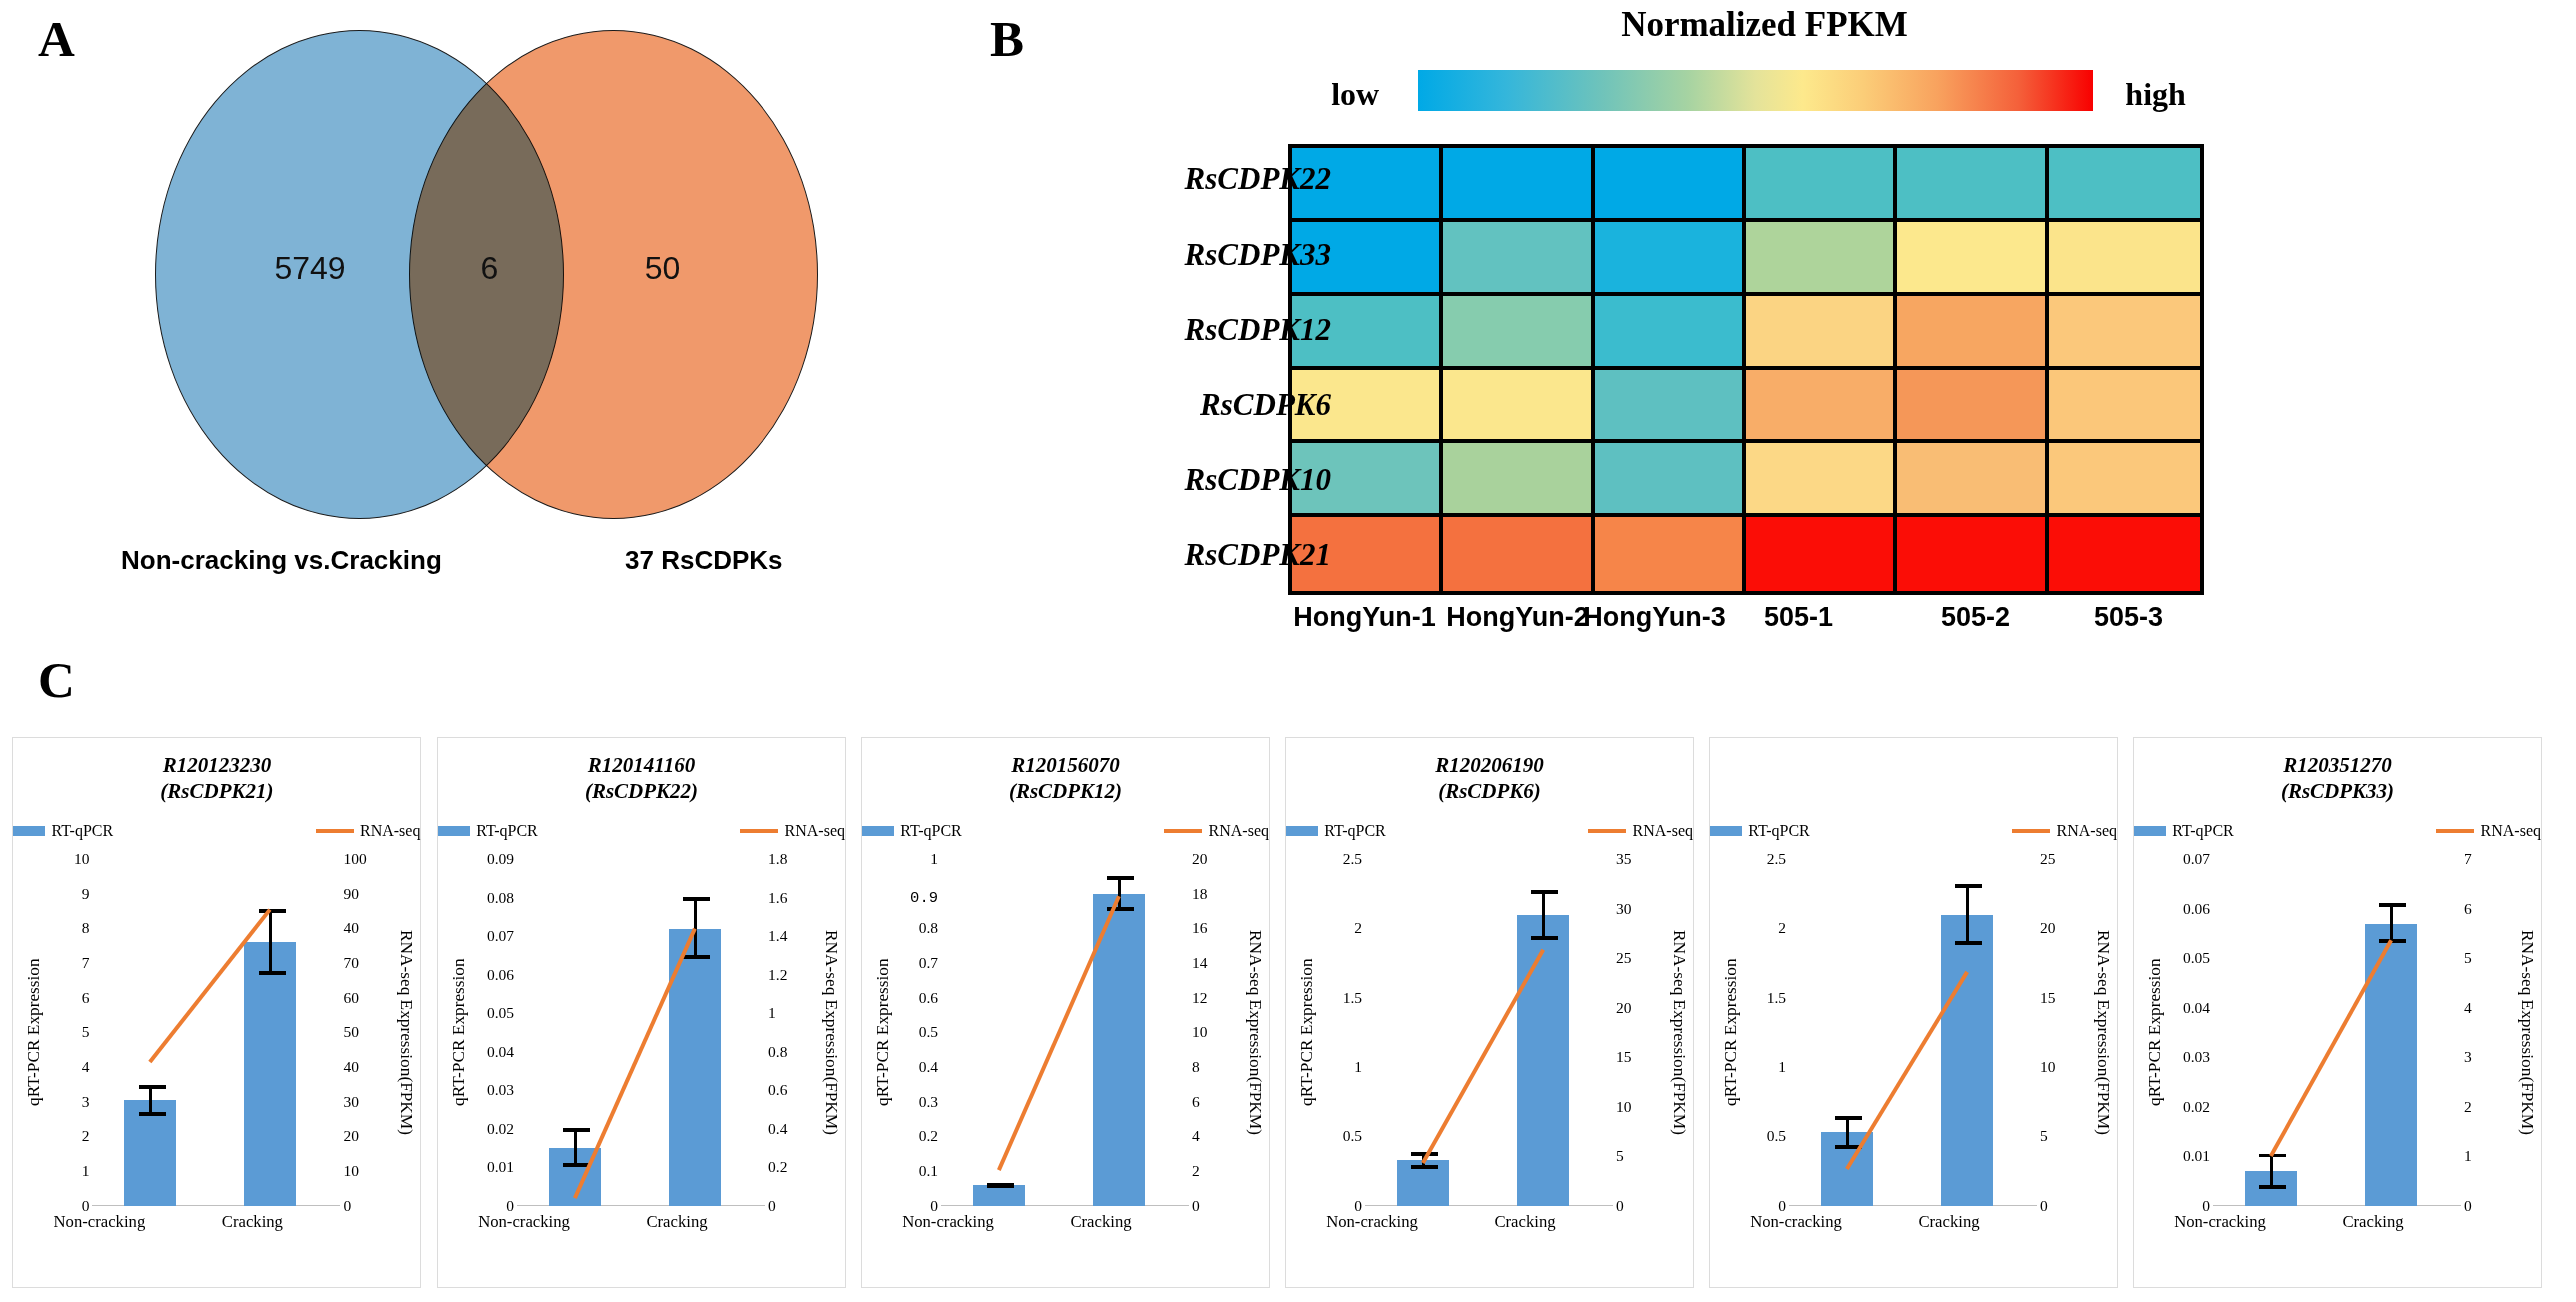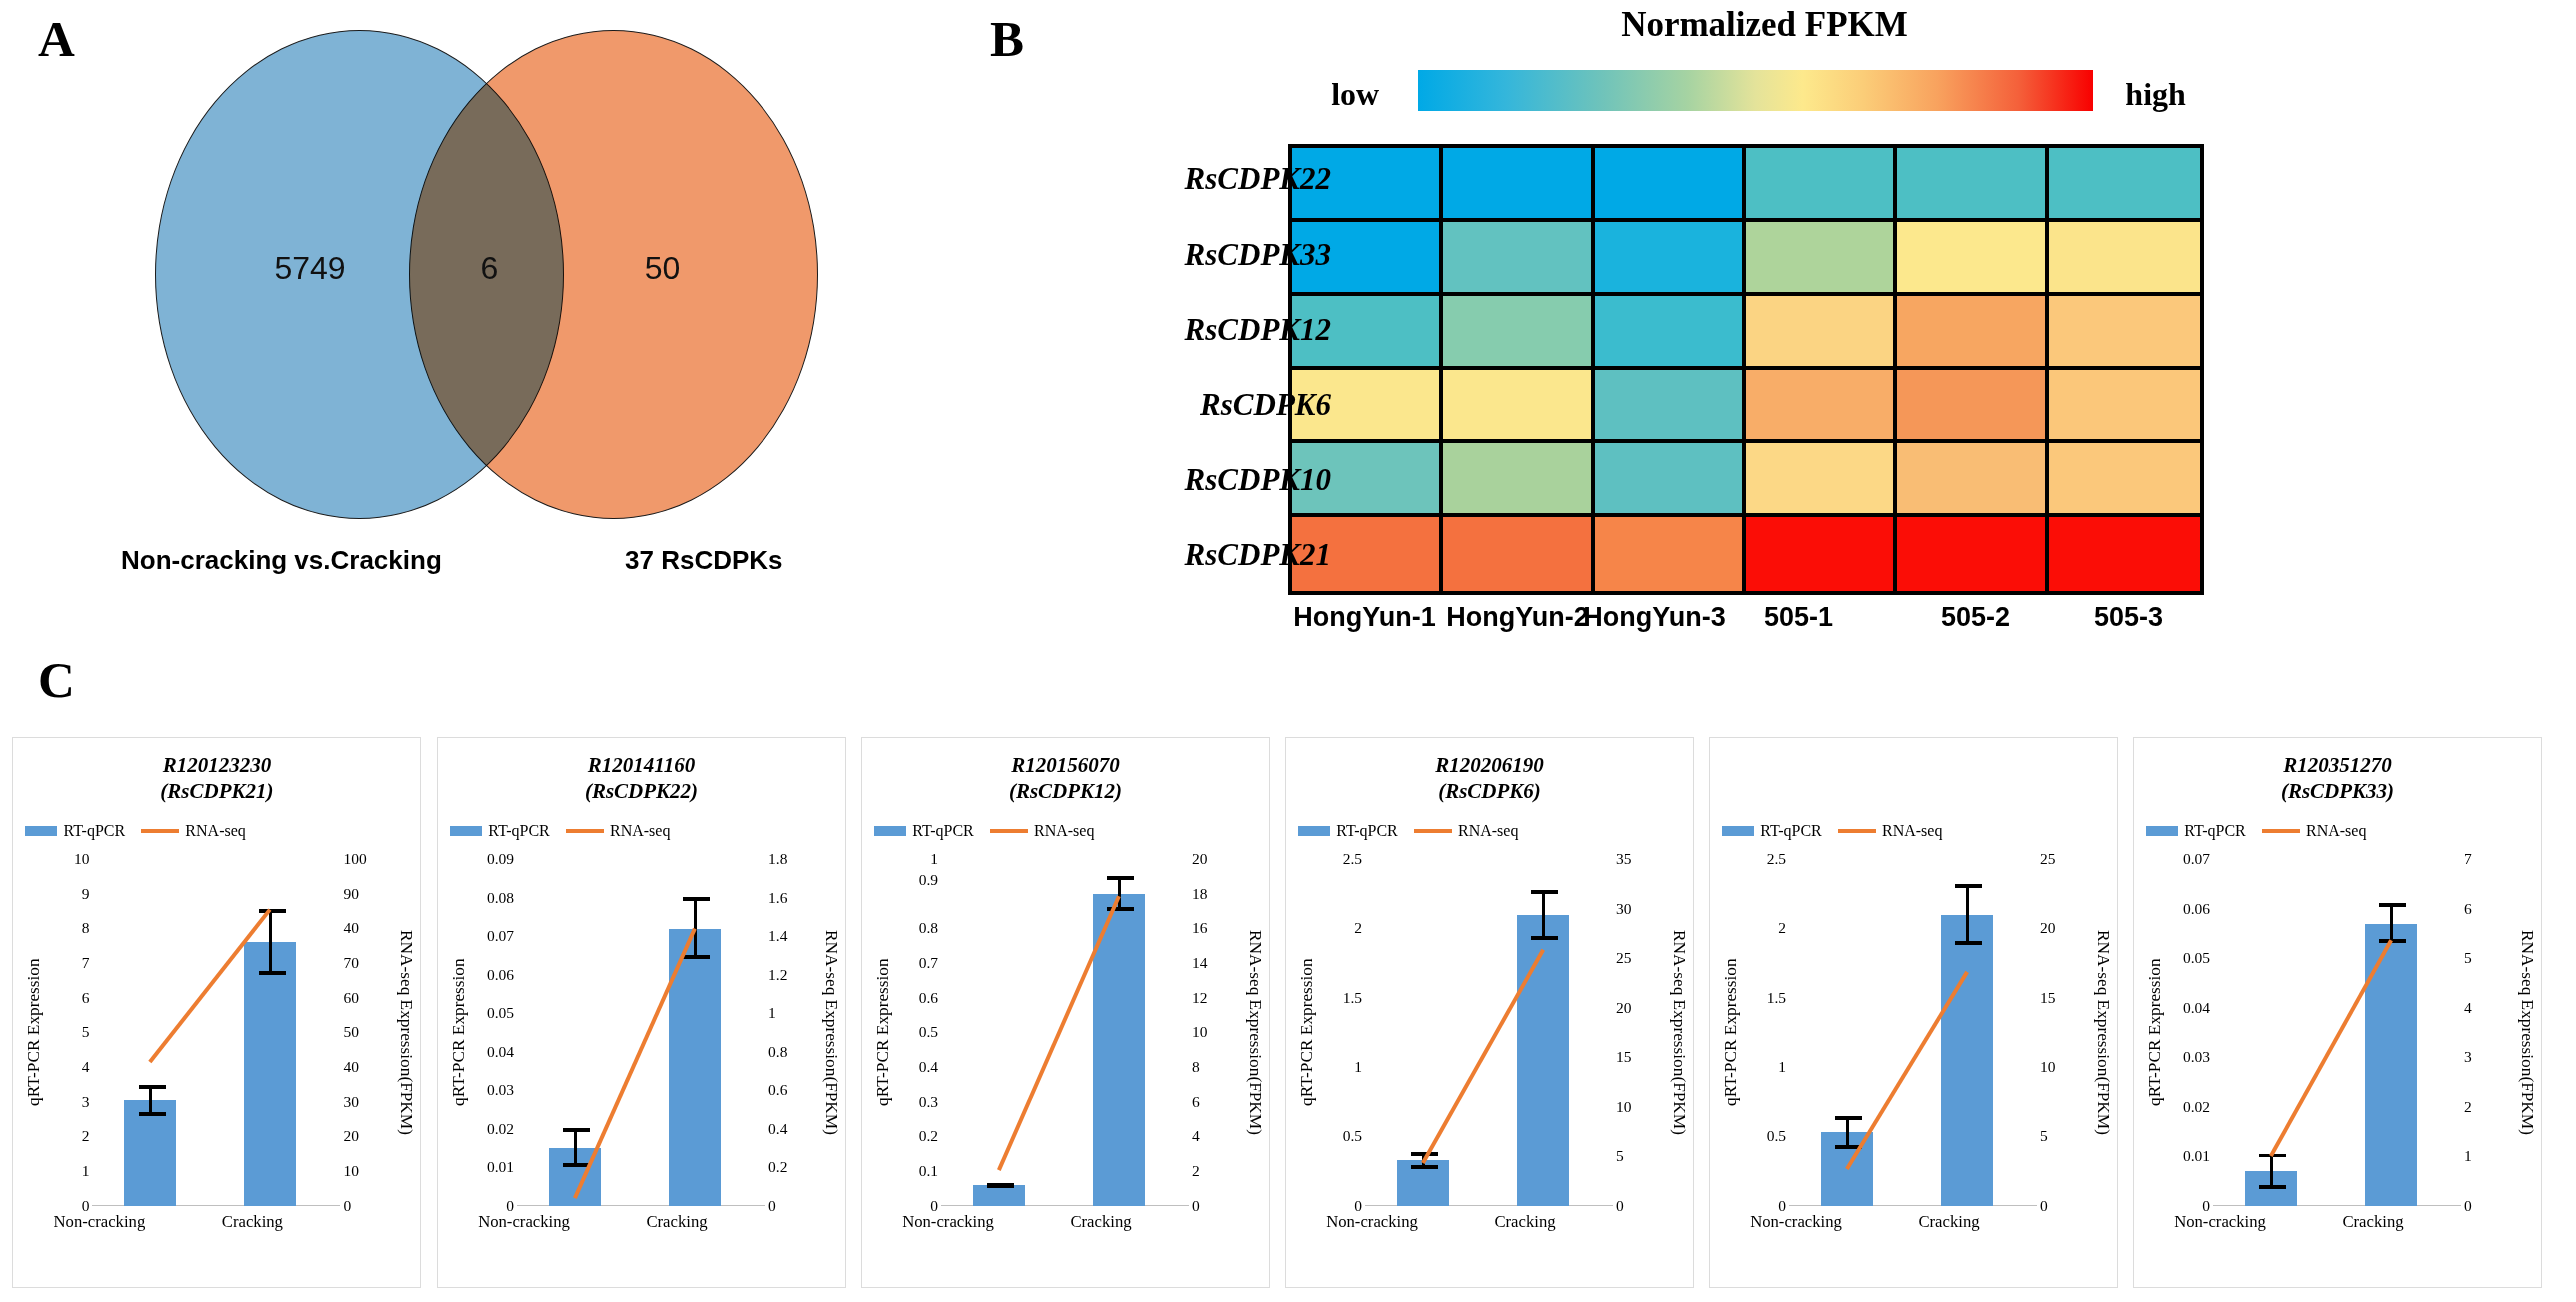--- a/index.html
+++ b/index.html
@@ -58,22 +58,22 @@
   .hm-collabel{position:absolute;top:602px;width:153px;text-align:center;
                font-family:"Liberation Sans",sans-serif;font-weight:bold;font-size:27px;}
 
   
   #panel-c{position:absolute;left:0;top:706px;width:2576px;height:596px;}
   .mini{position:absolute;top:31px;width:409px;height:551px;
         border:1.2px solid #dcdcdc;background:#fff;box-sizing:border-box;}
   .mini-title{position:absolute;left:0;top:15px;width:100%;text-align:center;
               font-family:"Liberation Serif",serif;font-style:italic;font-weight:bold;
               font-size:21px;line-height:1.22;}
-  .mini-legend{position:absolute;left:12px;top:84px;width:100%;
-               display:flex;justify-content:flex-start;align-items:center;gap:16px;
+  .mini-legend{position:absolute;left:0;top:84px;width:100%;
+               display:flex;justify-content:space-between;align-items:center;gap:16px;
                font-family:"Liberation Serif",serif;font-size:16px;}
   .lg-item{display:flex;align-items:center;gap:6.2px;}
   .lg-swatch-bar{width:32px;height:10.5px;background:#5b9bd5;}
   .lg-swatch-line{width:38px;height:3.7px;background:#ed7d31;}
   .plot{position:absolute;left:79px;top:121px;width:248px;height:347px;}
   .axis-base{position:absolute;left:0;bottom:0;width:100%;height:1.2px;background:#bfbfbf;}
   .ytick{position:absolute;right:251px;transform:translateY(-50%);
          font-family:"Liberation Serif",serif;font-size:15.5px;white-space:nowrap;
          text-align:right;width:81px;}
   .y2tick{position:absolute;left:251px;transform:translateY(-50%);
@@ -315,21 +315,21 @@
         <div class="axis-base"></div>
         <div class="ytick" style="top: 347px;">0</div>
         <div class="ytick" style="top: 312px;">0.1</div>
         <div class="ytick" style="top: 277px;">0.2</div>
         <div class="ytick" style="top: 243px;">0.3</div>
         <div class="ytick" style="top: 208px;">0.4</div>
         <div class="ytick" style="top: 173px;">0.5</div>
         <div class="ytick" style="top: 139px;">0.6</div>
         <div class="ytick" style="top: 104px;">0.7</div>
         <div class="ytick" style="top: 69px;">0.8</div>
-        <div class="ytick" style="top: 21px;">0.9</div>
+        <div class="ytick" style="top: 39px; font-family: Liberation Mono, monospace;">0.9</div>
         <div class="ytick" style="top: 0px;">1</div>
         <div class="y2tick" style="top: 347px;">0</div>
         <div class="y2tick" style="top: 312px;">2</div>
         <div class="y2tick" style="top: 277px;">4</div>
         <div class="y2tick" style="top: 243px;">6</div>
         <div class="y2tick" style="top: 208px;">8</div>
         <div class="y2tick" style="top: 173px;">10</div>
         <div class="y2tick" style="top: 139px;">12</div>
         <div class="y2tick" style="top: 104px;">14</div>
         <div class="y2tick" style="top: 69px;">16</div>

